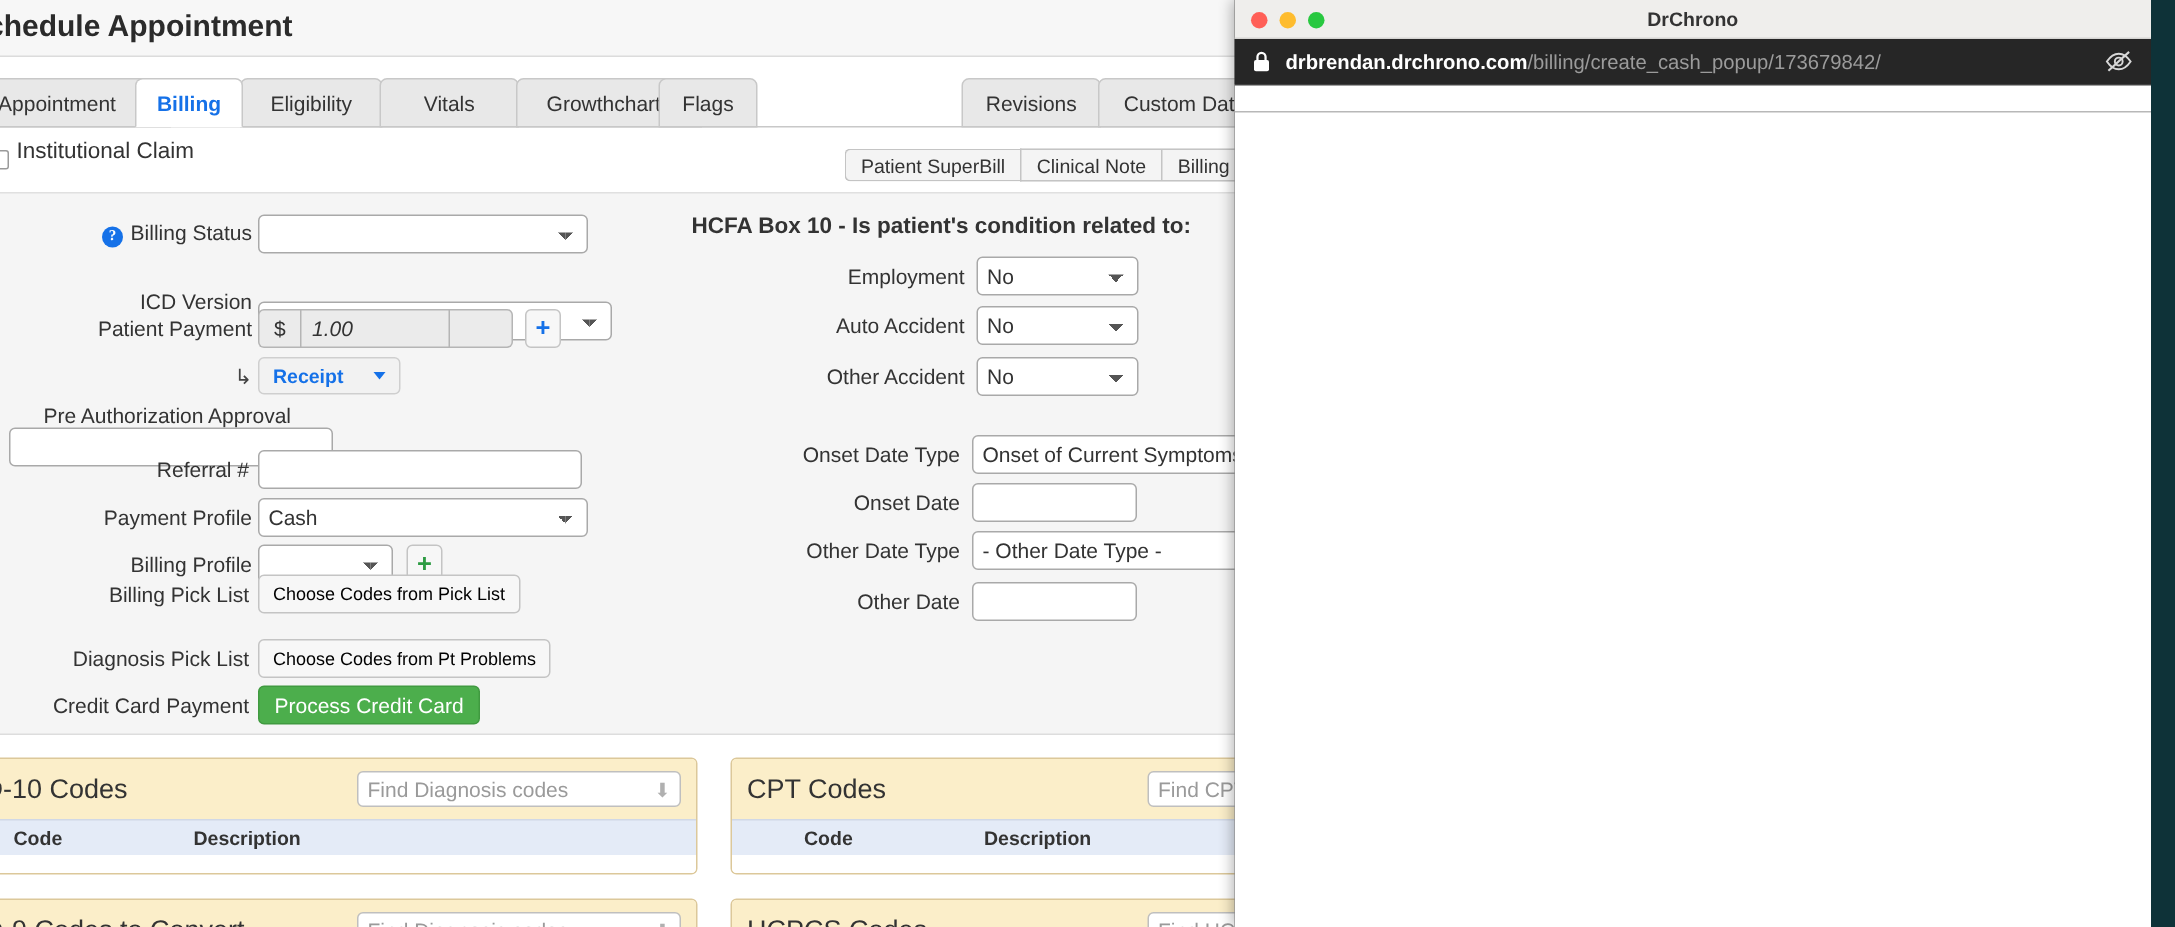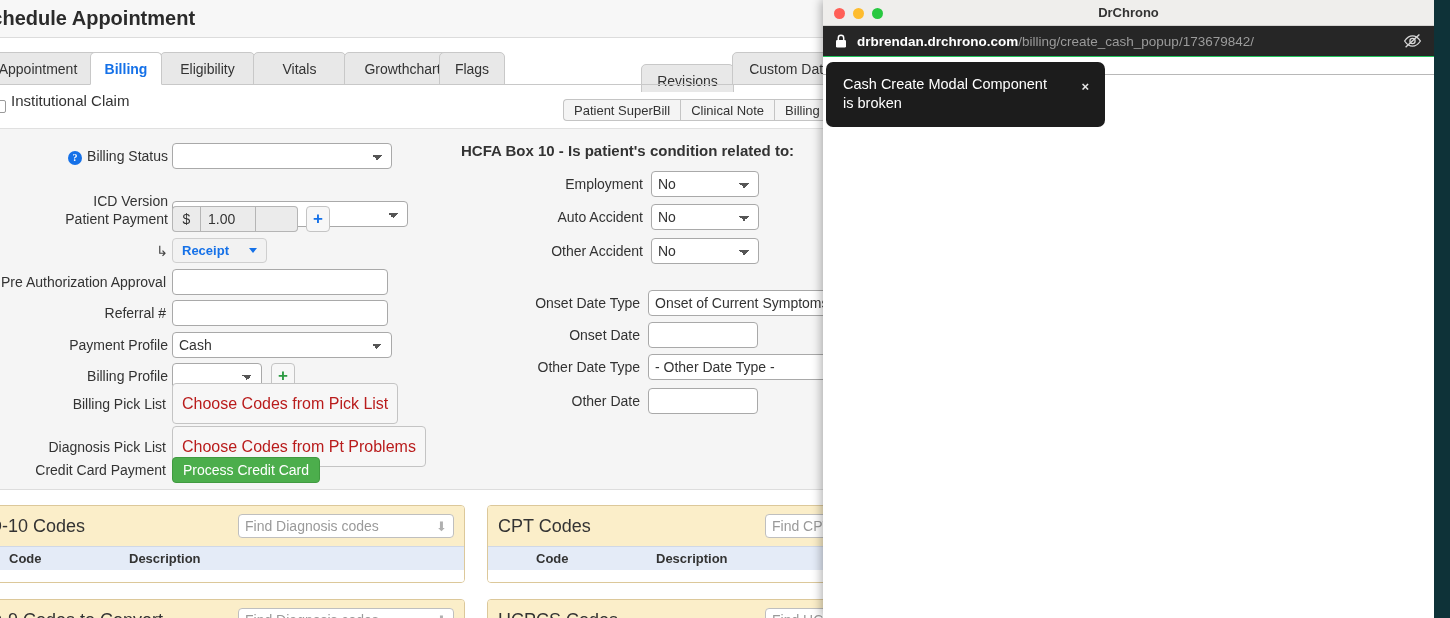--- a/index.html
+++ b/index.html
@@ -129,24 +129,24 @@
   
   .pay-group { display: flex; align-items: center; }
   .pay-dollar {
     width: 28px; height: 26px; background: #ebebeb;
     border: 1px solid #b5b5b5; border-right: none;
     border-top-left-radius: 4px; border-bottom-left-radius: 4px;
     font-size: 14px; color: #333;
     display: flex; align-items: center; justify-content: center;
   }
   .pay-amt {
-    width: 56px; height: 26px; background: #ebebeb;
+    width: 100px; height: 26px; background: #ebebeb;
     border: 1px solid #b5b5b5;
     font-size: 14px; color: #333;
-    display: flex; align-items: center; padding-left: 7px;
+    display: flex; align-items: center; padding-left: 7px; font-style: italic;
   }
   .pay-tail {
     width: 42px; height: 26px; background: #ebebeb;
     border: 1px solid #b5b5b5; border-left: none;
     border-top-right-radius: 4px; border-bottom-right-radius: 4px;
   }
   .plus-btn {
     width: 24px; height: 26px; margin-left: 8px;
     background: #f7f7f7; border: 1px solid #c4c4c4; border-radius: 4px;
     color: #1571e8; font-size: 17px; font-weight: bold;
@@ -163,23 +163,23 @@
     cursor: pointer;
   }
   .caret-dn {
     width: 0; height: 0;
     border-left: 4px solid transparent; border-right: 4px solid transparent;
     border-top: 5px solid #1571e8;
   }
   .updown-glyph { font-size: 14px; color: #444; }
 
   .btn-plain {
-    height: 41px; padding: 0 9px;
+    height: 26px; padding: 0 9px;
     background: #f7f7f7; border: 1px solid #c4c4c4; border-radius: 4px;
-    font-size: 16px; color: #b91c1c;
+    font-size: 12px; color: #000000;
     display: flex; align-items: center; white-space: nowrap;
     cursor: pointer;
   }
   .btn-green {
     height: 26px; padding: 0 10px;
     background: #4cae4c; border: 1px solid #409a40; border-radius: 4px;
     font-size: 14px; color: #ffffff;
     display: flex; align-items: center; white-space: nowrap;
     cursor: pointer;
   }
@@ -229,21 +229,21 @@
     font-size: 13px; font-weight: bold; color: #333;
     position: relative;
   }
   .code-colhead span { position: absolute; white-space: nowrap; }
   .code-body { height: 12px; background: #ffffff; }
 
   
   #browser {
     position: absolute; left: 823px; top: 0;
     width: 611px; height: 618px;
-    background: #22c55e;
+    background: #404040;
     box-shadow: -2px 0 9px rgba(0,0,0,0.30);
     overflow: hidden;
   }
   .win-titlebar {
     height: 26px; background: #efeeec;
     border-bottom: 1px solid #d5d4d2;
     position: relative;
   }
   .traffic { position: absolute; top: 8px; display: flex; gap: 8px; left: 11px; }
   .dot { width: 11px; height: 11px; border-radius: 50%; }
@@ -323,21 +323,21 @@
       </div>
       <div class="tab" style="left: 253px; width: 93px;">
         <span>Vitals</span>
       </div>
       <div class="tab" style="left: 344px; width: 124px;">
         <span>Growthcharts</span>
       </div>
       <div class="tab" style="left: 439px; width: 66px;">
         <span>Flags</span>
       </div>
-      <div class="tab" style="left: 641px; width: 93px; margin-top: 12px;">
+      <div class="tab" style="left: 641px; width: 93px;">
         <span>Revisions</span>
       </div>
       <div class="tab" style="left: 732px; width: 116px;">
         <span>Custom Data</span>
       </div>
     </div>
 
   <div class="inst-row">
     <div class="inst-check"></div>
     <div class="inst-label" id="instlbl">Institutional Claim</div>
@@ -380,21 +380,21 @@
     <div class="frow" style="left:0; top:109px;">
       <div class="flabel" style="width:168px;">
         <span class="updown-glyph">↳</span>
       </div>
       <div class="receipt-btn" style="margin-left:4px;gap:20px;">
         <span>Receipt</span>
         <span class="caret-dn"></span>
       </div>
     </div>
 
-    <div class="frow" style="left:0; top:140px;">
+    <div class="frow" style="left:0; top:140px;flex-direction:column;">
       <div class="flabel" style="width:166px;">Pre Authorization Approval</div>
       <input class="ctl" style="width: 216px; margin-left: 6px;" value="">
     </div>
 
     <div class="frow" style="left:0; top:171px;">
       <div class="flabel" style="width:166px;">Referral #</div>
       <input class="ctl" style="width: 216px; margin-left: 6px;" value="">
     </div>
 
     <div class="frow" style="left:0; top:203px;">
@@ -552,21 +552,17 @@
         <path d="M1.6 8 C4 4.4 6.7 2.8 9.5 2.8 C12.3 2.8 15 4.4 17.4 8 C15 11.6 12.3 13.2 9.5 13.2 C6.7 13.2 4 11.6 1.6 8 Z" fill="none" stroke="#d8d8d8" stroke-width="1.3"></path>
         <circle cx="9.5" cy="8" r="2.6" fill="none" stroke="#d8d8d8" stroke-width="1.3"></circle>
         <line x1="2.6" y1="14.2" x2="16.4" y2="1.6" stroke="#d8d8d8" stroke-width="1.4"></line>
       </svg>
     </span>
   </div>
 
   <div class="browser-viewport">
     <div class="vp-rule"></div>
 
-    <div class="toast">
-      <div class="toast-text">Cash Create Modal Component is broken</div>
-      <div class="toast-close">×</div>
-    </div>
   </div>
 
 </div>
 
 <div id="right-strip"></div>
 
 </body></html>

